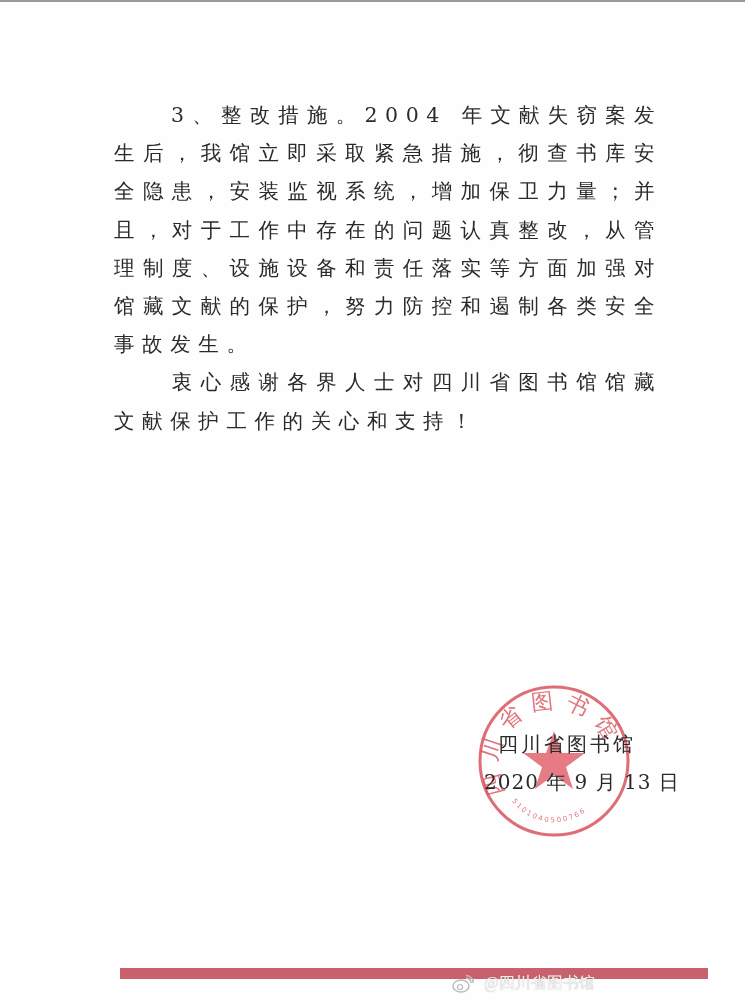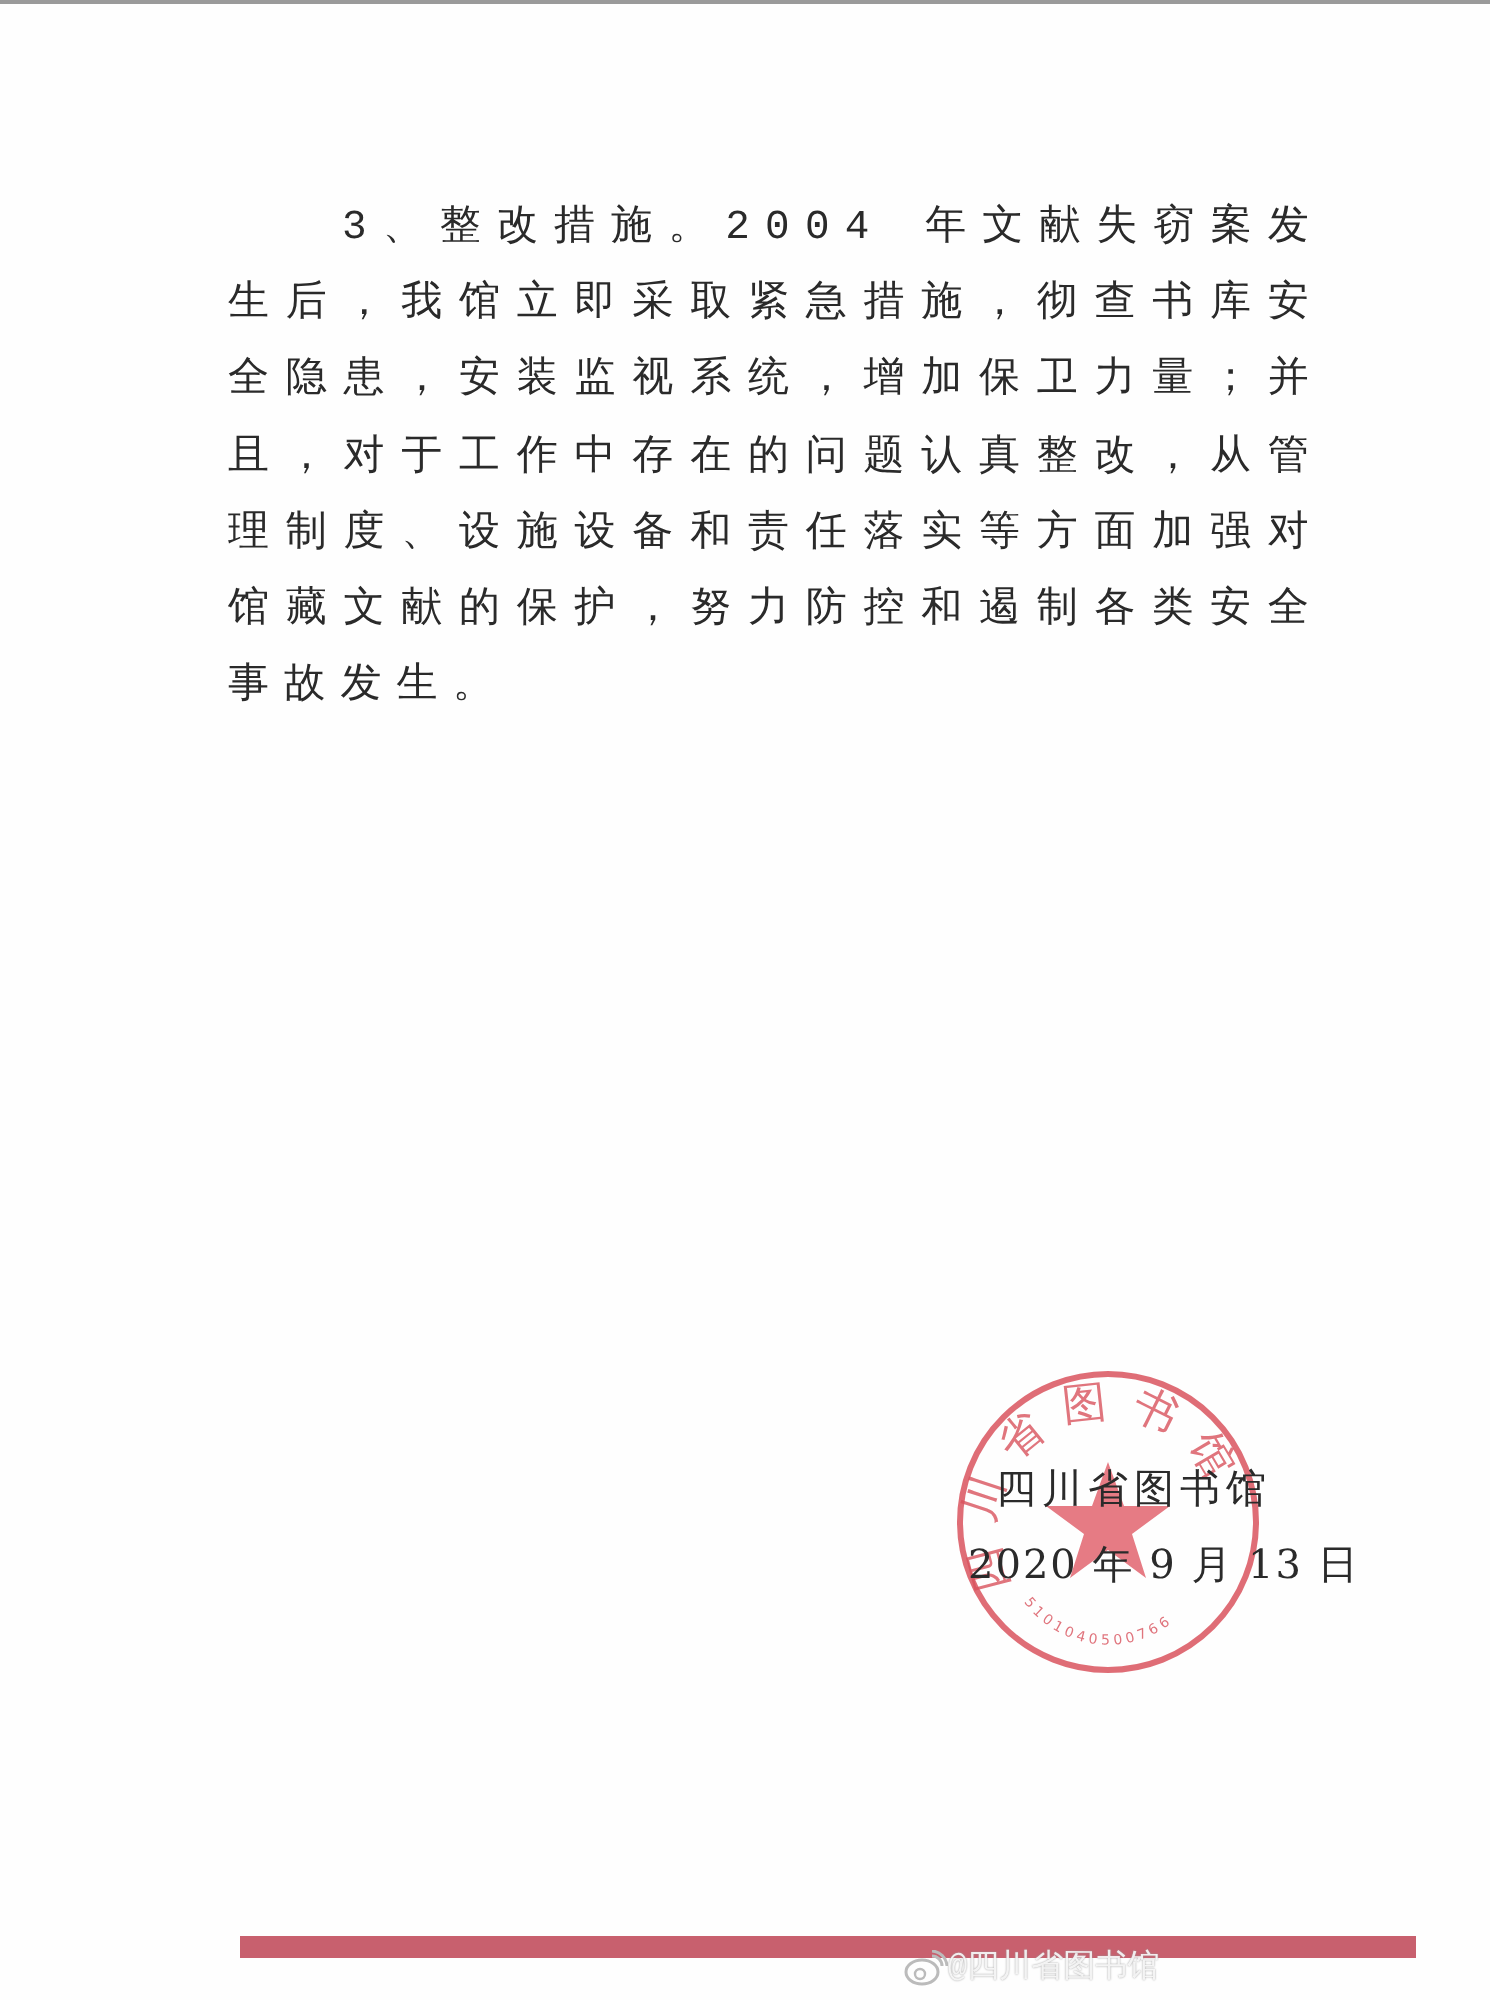--- a/index.html
+++ b/index.html
@@ -4,41 +4,42 @@
 <style>
   html, body { margin: 0; padding: 0; }
   body {
     width: 745px; height: 1000px; position: relative; overflow: hidden;
     background: #fefefe;
     font-family: "DejaVu Serif", "Liberation Serif", serif;
     color: #2a2a2a;
   }
   .top-rule { position: absolute; left: 0; top: 0; width: 745px; height: 2px; background: #9a9a9a; }
   .body-text { position: absolute; left: 114px; top: 96px; width: 548px; }
-  .para { margin: 0; font-size: 20.5px; line-height: 38.2px; letter-spacing: 7.6px; text-align: justify; font-family: Liberation Mono, monospace; }
+  .para { margin: 0; font-size: 20.5px; line-height: 38.2px; letter-spacing: 7.6px; text-align: justify; }
   .para .indent { display: inline-block; width: 57px; }
   .signature { position: absolute; font-size: 20px; letter-spacing: 3px; color: #2a2a2a; z-index: 2; }
   .sig-org { left: 498px; top: 731px; }
   .sig-date { left: 484px; top: 769px; letter-spacing: 1px; }
   .stamp { position: absolute; left: 476px; top: 683px; width: 156px; height: 156px; z-index: 1; }
   .red-bar { position: absolute; left: 120px; top: 968px; width: 588px; height: 11px; background: #c8606e; }
   .watermark {
-    position: absolute; left: 452px; top: 973px; font-family: Liberation Mono, monospace;
+    position: absolute; left: 452px; top: 973px; font-family: Liberation Serif, serif;
     font-size: 16px; color: rgba(255,255,255,0.85); text-shadow: 0 0 1px #999;
-    display: flex; align-items: center; gap: 0; z-index: 3;
+    display: flex; align-items: center; gap: 10px; z-index: 3;
   }
   .weibo-icon { width: 22px; height: 18px; }
 </style>
 </head>
 <body>
 
 <div class="top-rule"></div>
 
 <div class="body-text">
   <p class="para"><span class="indent"></span><span>3、整改措施。2004 年文献失窃案发生后，我馆立即采取紧急措施，彻查书库安全隐患，安装监视系统，增加保卫力量；并且，对于工作中存在的问题认真整改，从管理制度、设施设备和责任落实等方面加强对馆藏文献的保护，努力防控和遏制各类安全事故发生。</span></p>
+  <p class="para"><span class="indent"></span><span>衷心感谢各界人士对四川省图书馆馆藏文献保护工作的关心和支持！</span></p>
 </div>
 
 <svg class="stamp" viewBox="0 0 156 156">
   <defs>
     <path id="arc" d="M 30 110 A 56 56 0 1 1 126 110"></path>
   </defs>
   <circle cx="78" cy="78" r="74" fill="none" stroke="#d9535e" stroke-width="3" opacity="0.85"></circle>
   <text font-size="22" fill="#d9535e" opacity="0.8" font-family="DejaVu Sans, sans-serif" letter-spacing="10">
     <textPath href="#arc">四川省图书馆</textPath>
   </text>

